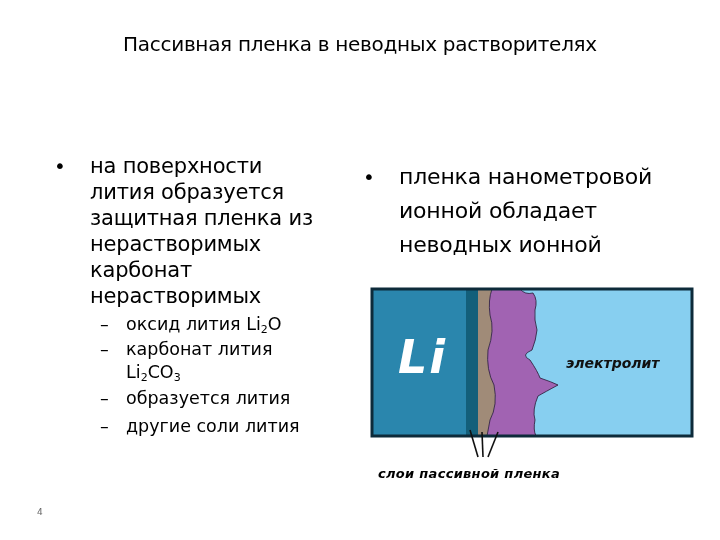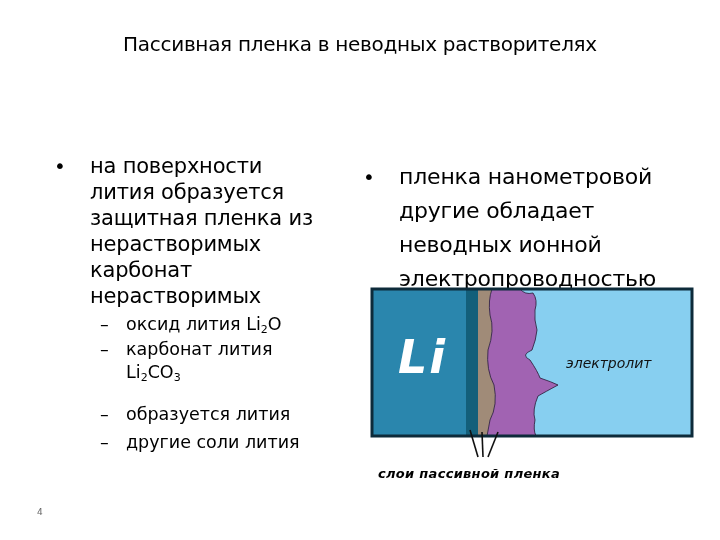--- a/index.html
+++ b/index.html
@@ -22,21 +22,21 @@
   .diagram { position: absolute; left: 370px; top: 287px; width: 325px; height: 210px; }
   .diagram-caption {
     position: absolute; left: 378px; top: 466px; font-size: 13px; font-style: italic; font-weight: bold;
     letter-spacing: 0.3px;
   }
   .li-label {
     position: absolute; left: 398px; top: 330px; font-size: 46px; font-style: italic; font-weight: bold; color: #fff;
     font-family: "DejaVu Sans", sans-serif; letter-spacing: 2px;
   }
   .electrolyte-label {
-    position: absolute; left: 566px; top: 355px; font-size: 14px; font-style: italic; font-weight: normal; color: #111;
+    position: absolute; left: 566px; top: 355px; font-size: 14px; font-style: italic; font-weight: bold; color: #111;
   }
 </style>
 </head>
 <body>
 
 <div class="title">Пассивная пленка в неводных растворителях</div>
 
 <div class="bullet-block" style="left:46px; top:153px; width:330px;">
   <div class="bullet-row">
     <span class="bullet-dot">•</span>
@@ -50,39 +50,38 @@
 </div>
 
 <div class="sub-list">
   <div class="sub-item">
     <span class="sub-dash">–</span>
     <span>оксид лития Li</span><sub>2</sub><span>O</span>
   </div>
   <div class="sub-item">
     <span class="sub-dash">–</span>
     <div>карбонат лития</div>
-    <div style="line-height:20px; margin-bottom:20px;"><span>Li</span><sub>2</sub><span>CO</span><sub>3</sub></div>
+    <div style="line-height:20px; margin-bottom:4px;"><span>Li</span><sub>2</sub><span>CO</span><sub>3</sub></div>
   </div>
   <div class="sub-item">
     <span class="sub-dash">–</span>
     <span>образуется лития</span>
   </div>
   <div class="sub-item" style="margin-top:3px;">
     <span class="sub-dash">–</span>
     <span>другие соли лития</span>
   </div>
 </div>
 
 <div class="bullet-block" style="left:355px; top:160px; width:360px;">
   <div class="bullet-row" style="line-height:34px; font-size:22px;">
     <span class="bullet-dot">•</span>
     <div>пленка нанометровой</div>
-    <div>другие обладает</div>
+    <div>ионной обладает</div>
     <div>неводных ионной</div>
-    <div>электропроводностью</div>
   </div>
 </div>
 
 <svg class="diagram" viewBox="370 287 325 210" width="325" height="210" xmlns="http://www.w3.org/2000/svg">
   <rect x="372" y="289" width="320" height="147" fill="#87cff0"></rect>
   <rect x="372" y="289" width="95" height="147" fill="#2a86ad"></rect>
   <rect x="466" y="289" width="12" height="147" fill="#135f7a"></rect>
   <path d="M478 289 L492 289 Q488 300 490 315 Q495 330 488 350 Q486 370 494 385 Q498 405 490 420 L487 436 L478 436 Z" fill="#a08b78"></path>
   <path d="M492 289 L520 289 Q525 295 533 293 Q538 300 535 310 Q534 320 537 330 Q536 340 532 350 Q520 355 530 360 Q538 372 540 378 Q552 382 558 385 Q545 392 538 396 Q532 410 535 420 Q533 430 536 436 L487 436 L490 420 Q498 405 494 385 Q486 370 488 350 Q495 330 490 315 Q488 300 492 289 Z" fill="#a163b2" stroke="#2a1633" stroke-width="0.8"></path>
   <rect x="372" y="289" width="320" height="147" fill="none" stroke="#0d2b3a" stroke-width="3"></rect>

